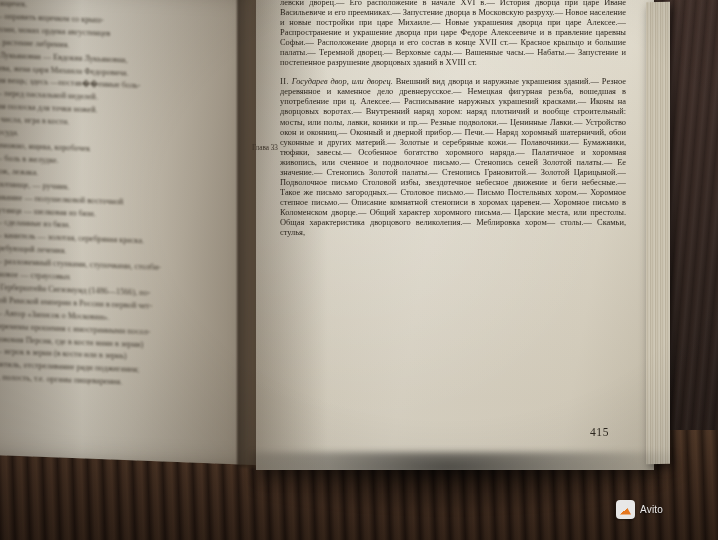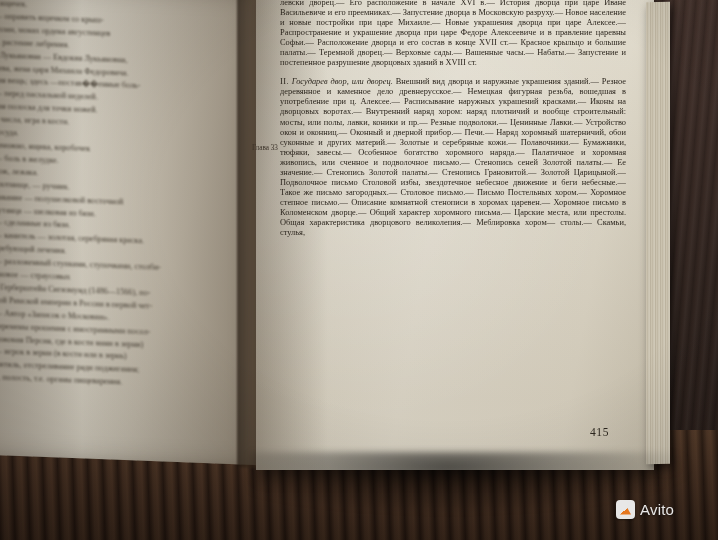--- a/index.html
+++ b/index.html
@@ -212,21 +212,21 @@
     position: absolute;
     left: 4px; top: 4.5px;
     width: 11px; height: 10px;
     background:
       linear-gradient(to bottom right, transparent 48%, #f07c1f 48%, #f07c1f 100%);
     clip-path: polygon(50% 0%, 100% 100%, 0% 100%);
   }
   .wm-text {
     color: #f3f3f3;
     font-family: "Liberation Sans", sans-serif;
-    font-size: 15px;
+    font-size: 10px;
     letter-spacing: 0.2px;
     text-shadow: 0 1px 2px rgba(0,0,0,0.6);
   }
 </style>
 </head>
 <body>
 
 <div id="photo">
 
   <div class="table-bg"></div>

